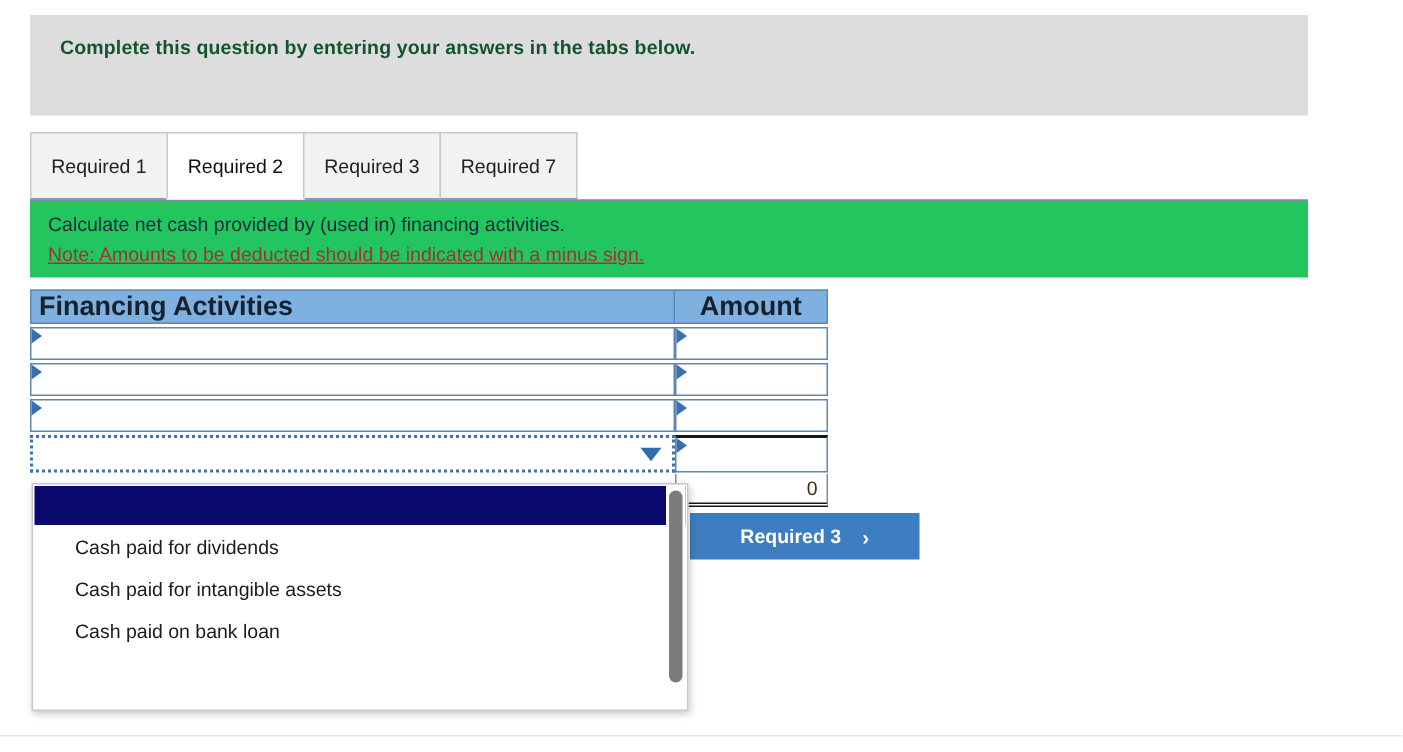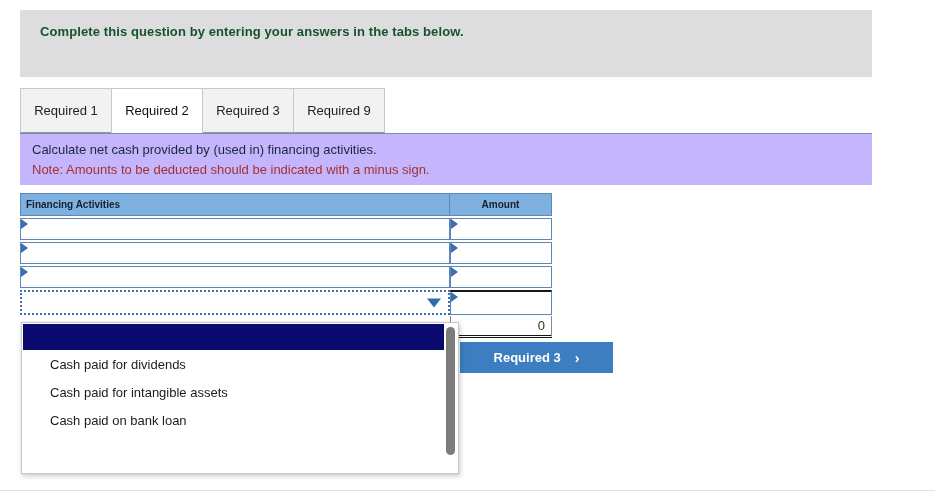--- a/index.html
+++ b/index.html
@@ -74,33 +74,34 @@
   }
 
   
   .note-band {
     position: absolute;
     left: 20px;
     top: 133px;
     width: 852px;
     height: 52px;
     box-sizing: border-box;
-    background: #c4b5fd;
+    background: #22c55e;
     border-top: 1px solid #7b8ea3;
     padding: 6px 0 0 12px;
   }
   .note-line-1 {
     font-size: 13px;
     color: #19283a;
     line-height: 20px;
   }
   .note-line-2 {
     font-size: 13px;
     color: #a33232;
     line-height: 20px;
+    text-decoration: underline;
   }
 
   
   .answer-table {
     position: absolute;
     left: 20px;
     top: 193px;
     width: 532px;
   }
   .tbl-row {
@@ -110,21 +111,21 @@
   .col-desc { width: 430px; box-sizing: border-box; }
   .col-amt  { width: 102px; box-sizing: border-box; }
 
   .hdr-cell {
     height: 23px;
     background: #7eb0e0;
     border: 1px solid #5d87b5;
     box-sizing: border-box;
     display: flex;
     align-items: center;
-    font-size: 10px;
+    font-size: 18px;
     font-weight: bold;
     color: #15212e;
   }
   .hdr-desc { padding-left: 5px; justify-content: flex-start; }
   .hdr-amt  { justify-content: center; border-left: none; }
 
   .inp-cell {
     height: 22px;
     background: #ffffff;
     border: 1px solid #5d87b5;
@@ -300,21 +301,21 @@
   <div class="tab">
     <span>Required 1</span>
   </div>
   <div class="tab active">
     <span>Required 2</span>
   </div>
   <div class="tab">
     <span>Required 3</span>
   </div>
   <div class="tab">
-    <span>Required 9</span>
+    <span>Required 7</span>
   </div>
 </div>
 
 <div class="note-band">
   <div class="note-line-1">Calculate net cash provided by (used in) financing activities.</div>
   <div class="note-line-2">Note: Amounts to be deducted should be indicated with a minus sign.</div>
 </div>
 
 <div class="answer-table">
 

